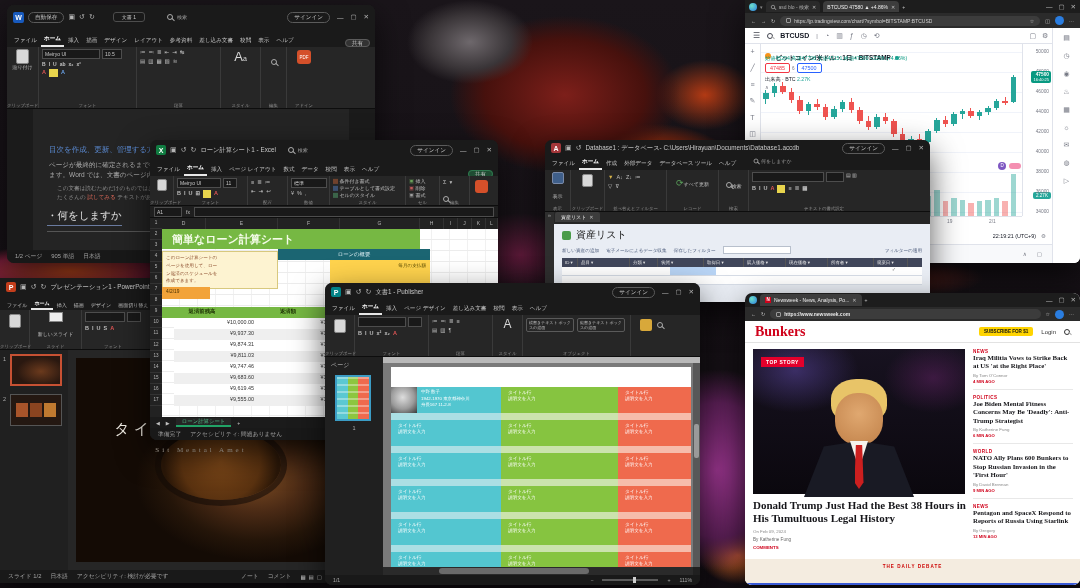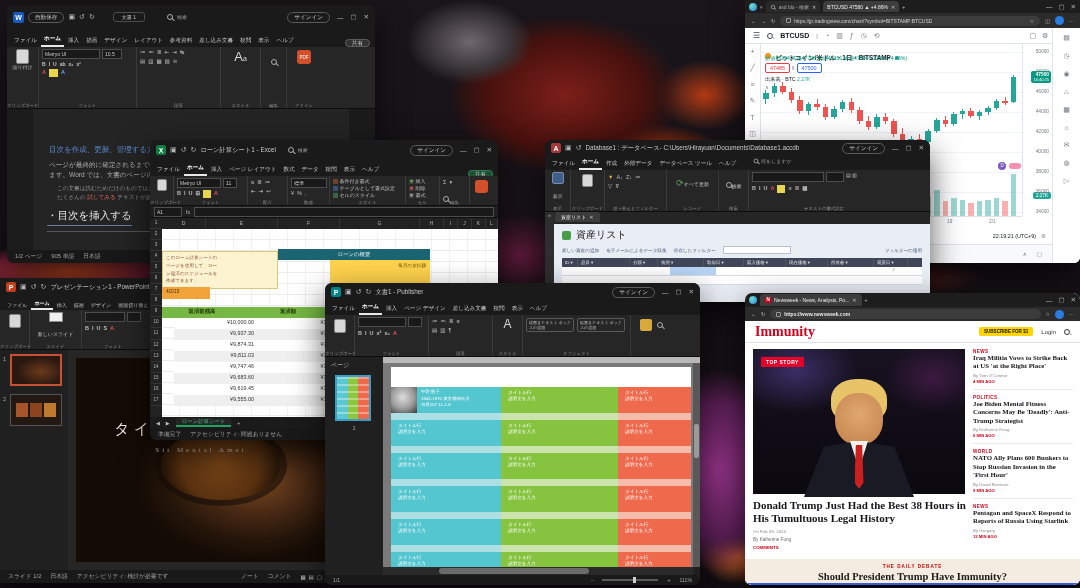--- a/index.html
+++ b/index.html
@@ -146,21 +146,21 @@
       <span class="lbl">アドイン</span>
     </div>
   </div>
   <div class="abs" style="top:104px;left:0;right:0;bottom:13px;background:#1b1b1b">
     <div class="abs" style="left:26px;top:0;width:316px;height:100%;background:#242424">
       <div class="abs" style="left:16px;top:36px;font-size:7.5px;color:#5b8bd4;white-space:nowrap">目次を作成、更新、管理する方法について説明します。</div>
       <div class="abs" style="left:16px;top:52px;font-size:6.6px;color:#a9a9a9;white-space:nowrap">ページが最終的に確定されるまで待つ必要はあり</div>
       <div class="abs" style="left:16px;top:62px;font-size:6.6px;color:#a9a9a9;white-space:nowrap">ます。Word では、文書のページ内容から目次を自動</div>
       <div class="abs" style="left:24px;top:76px;font-size:5.6px;color:#8f8f8f;white-space:nowrap">この文書は読むためだけのものではありません。</div>
       <div class="abs" style="left:24px;top:85px;font-size:5.6px;color:#8f8f8f;white-space:nowrap"><span>たくさんの</span> <span style="color:#e06a5a">試してみる</span> <span>テキストがあります。</span></div>
-      <div class="abs" style="left:14px;top:100px;font-size:10.5px;color:#e2e2e2;border-bottom:1px solid #6a7ba0;padding-bottom:2px;white-space:nowrap">・目次を挿入する</div>
+      <div class="abs" style="left:14px;top:100px;font-size:10.5px;color:#e2e2e2;border-bottom:1px solid #6a7ba0;padding-bottom:2px;white-space:nowrap">・何をしますか</div>
       <div class="abs" style="left:14px;top:122px;width:120px;height:1px;background:#555"></div>
     </div>
   </div>
   <div class="sbar" style="bottom:0;height:13px">
     <span>1/2 ページ</span>
     <span>905 単語</span>
     <span>日本語</span>
   </div>
 </div>
 
@@ -709,20 +709,21 @@
       <div style="height: 11.05px; font-size: 4.6px; color: rgb(181, 181, 181); text-align: center; border-bottom: 1px solid rgb(51, 51, 51); padding-top: 2px;">10</div>
       <div style="height: 11.05px; font-size: 4.6px; color: rgb(181, 181, 181); text-align: center; border-bottom: 1px solid rgb(51, 51, 51); padding-top: 2px;">11</div>
       <div style="height: 11.05px; font-size: 4.6px; color: rgb(181, 181, 181); text-align: center; border-bottom: 1px solid rgb(51, 51, 51); padding-top: 2px;">12</div>
       <div style="height: 11.05px; font-size: 4.6px; color: rgb(181, 181, 181); text-align: center; border-bottom: 1px solid rgb(51, 51, 51); padding-top: 2px;">13</div>
       <div style="height: 11.05px; font-size: 4.6px; color: rgb(181, 181, 181); text-align: center; border-bottom: 1px solid rgb(51, 51, 51); padding-top: 2px;">14</div>
       <div style="height: 11.05px; font-size: 4.6px; color: rgb(181, 181, 181); text-align: center; border-bottom: 1px solid rgb(51, 51, 51); padding-top: 2px;">15</div>
       <div style="height: 11.05px; font-size: 4.6px; color: rgb(181, 181, 181); text-align: center; border-bottom: 1px solid rgb(51, 51, 51); padding-top: 2px;">16</div>
       <div style="height: 11.05px; font-size: 4.6px; color: rgb(181, 181, 181); text-align: center; border-bottom: 1px solid rgb(51, 51, 51); padding-top: 2px;">17</div>
     </div>
   <div class="abs" id="xl-sheet" style="top:89px;left:12px;right:0;height:188px">
+    <div class="abs" style="left:0;top:0;width:258px;height:20px;background:#76b843;color:#f4fbe8;font-size:11px;font-weight:bold;padding:3px 0 0 10px">簡単なローン計算シート</div>
     <div class="abs" style="left:0;top:22px;width:116px;height:38px;background:#fdf3d1;border:1px solid #d8c87e;padding:2px 3px" id="xl-note">
         <div style="font-size: 4.6px; color: rgb(138, 74, 42); line-height: 1.7;">このローン計算シートの</div>
         <div style="font-size: 4.6px; color: rgb(138, 74, 42); line-height: 1.7;">ページを使用して、ロー</div>
         <div style="font-size: 4.6px; color: rgb(138, 74, 42); line-height: 1.7;">ン返済のスケジュールを</div>
         <div style="font-size: 4.6px; color: rgb(138, 74, 42); line-height: 1.7;">作成できます。</div>
       </div>
     <div class="abs" style="left:116px;top:20px;width:152px;height:11px;background:#1b6572;color:#dff0f4;font-size:5.4px;text-align:center;padding-top:2px">ローンの概要</div>
     <div class="abs" style="left:168px;top:31px;width:100px;height:39px;background:#ffd34d">
       <span style="font-size:4.6px;color:#5a4a00;position:absolute;right:4px;top:3px">毎月の支払額</span>
     </div>
@@ -1006,21 +1007,21 @@
     <span style="flex:1;background:#3c3c3c;border-radius:7px;height:10px;display:flex;align-items:center;padding:0 6px;gap:3px">
       <span style="width:5px;height:5px;border:1px solid #9a9a9a;border-radius:1px"></span>
       <span class="t" style="color:#e8e8e8;font-weight:bold">https://www.newsweek.com</span>
     </span>
     <span class="t">☆</span>
     <span style="width:9px;height:9px;border-radius:50%;background:#2a7de0"></span>
     <span class="t">⋯</span>
   </div>
   <div class="abs" style="left:0;top:28px;right:0;bottom:0;background:#fff;overflow:hidden">
     <div class="abs" style="left:0;top:0;right:0;height:22px;border-bottom:1px solid #e2e2e2;display:flex;align-items:center;padding:0 10px;gap:8px">
-      <span class="serif" style="font-size:14px;font-weight:bold;color:#d0021b">Immunity</span>
+      <span class="serif" style="font-size:14px;font-weight:bold;color:#d0021b">Bunkers</span>
       <span style="margin-left:auto;background:#ffd400;color:#111;font-size:4.6px;font-weight:bold;padding:2px 5px;border-radius:2px">SUBSCRIBE FOR $1</span>
       <span style="font-size:6px;color:#333">Login</span>
       <span class="mag" style="border-color:#333"></span>
     </div>
 
     <div class="abs" style="left:8px;top:28px;width:212px;height:145px;background:
       radial-gradient(90px 60px at 20% 15%,rgba(90,70,160,.55),rgba(0,0,0,0) 70%),
       radial-gradient(70px 50px at 85% 20%,rgba(120,40,120,.4),rgba(0,0,0,0) 70%),
       linear-gradient(#171220,#0b080e)">
       <span class="abs" style="left:8px;top:8px;background:#e4002b;color:#fff;font-size:5px;font-weight:bold;padding:2px 5px;letter-spacing:.5px">TOP STORY</span>
@@ -1057,17 +1058,16 @@
       <div style="padding:5px 0">
         <div class="cat">NEWS</div>
         <div class="stitle serif">Pentagon and SpaceX Respond to Reports of Russia Using Starlink</div>
         <div class="sby">By Gregory</div>
         <div class="stime">13 MIN AGO</div>
       </div>
     </div>
 
     <div class="abs" style="left:0;right:0;top:238px;bottom:2px;background:#f4ece0;text-align:center;padding-top:5px">
       <div style="font-size:4.6px;font-weight:bold;color:#c00;letter-spacing:1px">THE DAILY DEBATE</div>
-      <div class="serif" style="font-size:10.5px;font-weight:bold;color:#1a1a1a;margin-top:2px">Should President Trump Have Immunity?</div>
     </div>
     <div class="abs" style="left:0;right:0;bottom:0;height:2px;background:#3b5bd6"></div>
   </div>
 </div>
 
 </body></html>

